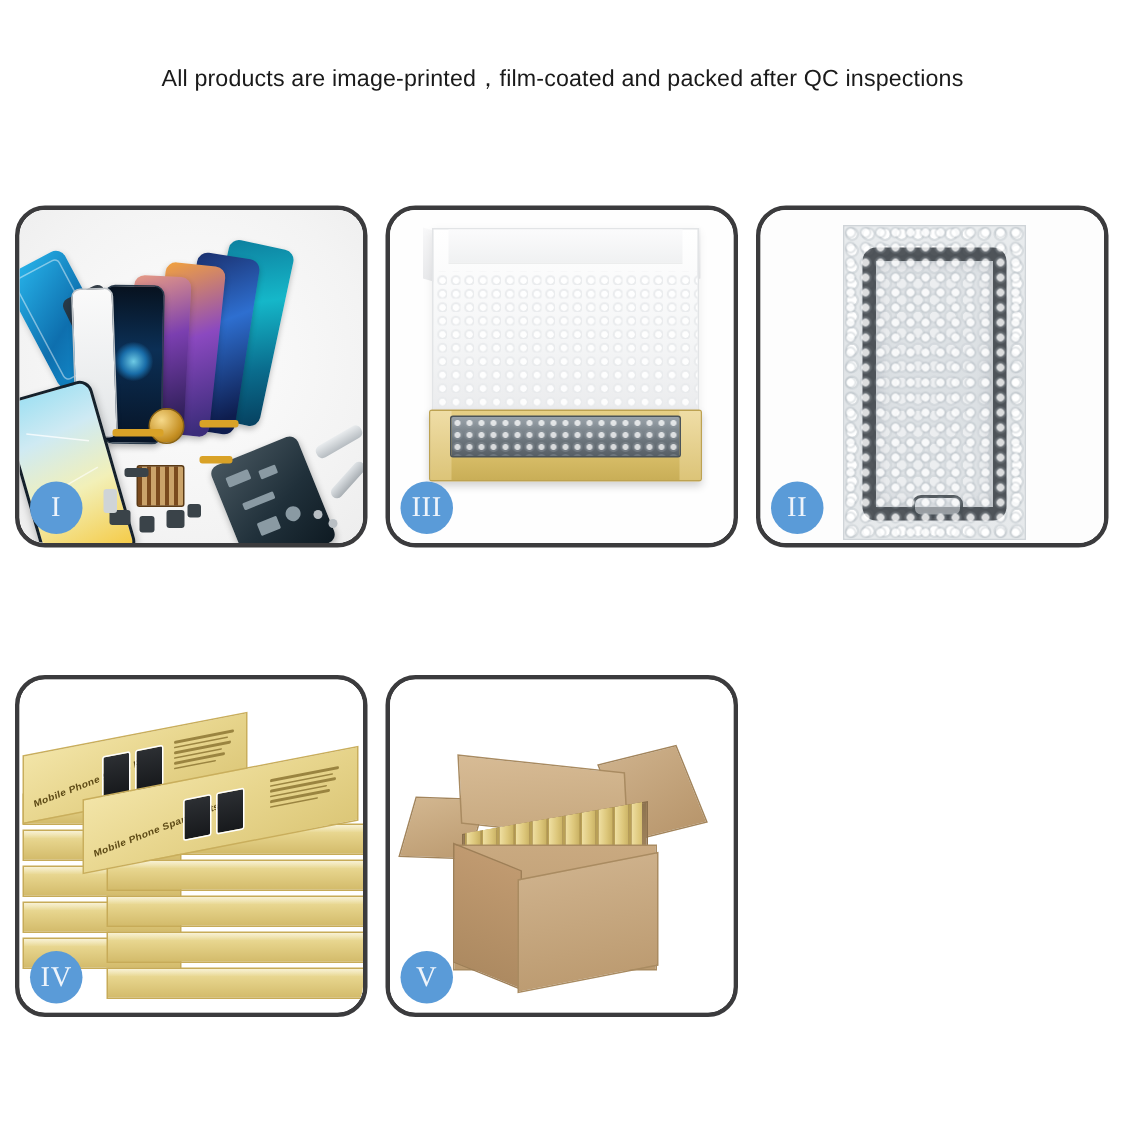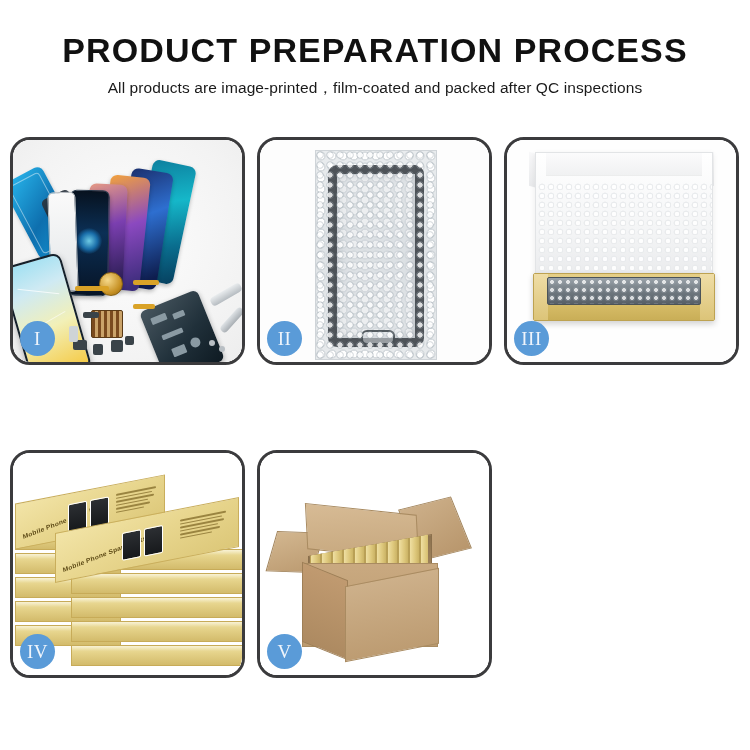--- a/index.html
+++ b/index.html
@@ -259,21 +259,20 @@
   .c6tab{position:absolute;background:#b4926a;border:1px solid #9c7f58;}
   .c6shadow{position:absolute;left:20px;top:172px;width:176px;height:14px;
     background:radial-gradient(ellipse at 50% 50%, rgba(0,0,0,.13), transparent 70%);}
 </style>
 </head>
 <body>
 
 <div class="page">
 
   <div class="header">
-    <div class="title">PRODUCT PREPARATION PROCESS</div>
     <div class="subtitle">All products are image-printed，film-coated and packed after QC inspections</div>
   </div>
 
   <div class="grid">
 
     <div class="panel">
       <div class="stage">
         <div class="p1bg"></div>
         <div class="film"></div>
         <div class="film2"></div>
@@ -305,39 +304,39 @@
         <div class="tool"></div>
         <div class="tool2"></div>
         <div class="part" style="left:196px;top:200px;width:6px;height:6px;border-radius:50%;background:#b9bfc4;"></div>
         <div class="part" style="left:206px;top:206px;width:6px;height:6px;border-radius:50%;background:#b9bfc4;"></div>
       </div>
       <div class="badge">I</div>
     </div>
 
     <div class="panel">
       <div class="stage">
-        <div class="p2bg"></div>
-        <div class="bwrap">
-          <div class="scr"></div>
-          <div class="bubbleoverlay"></div>
-        </div>
-      </div>
-      <div class="badge">II</div>
-    </div>
-
-    <div class="panel">
-      <div class="stage">
         <div class="p3bg"></div>
         <div class="flapL"></div>
         <div class="flapR"></div>
         <div class="lidfoam"></div>
         <div class="tray"></div>
         <div class="prod"></div>
       </div>
       <div class="badge">III</div>
+    </div>
+
+    <div class="panel">
+      <div class="stage">
+        <div class="p2bg"></div>
+        <div class="bwrap">
+          <div class="scr"></div>
+          <div class="bubbleoverlay"></div>
+        </div>
+      </div>
+      <div class="badge">II</div>
     </div>
 
     <div class="panel">
       <div class="stage">
         <div class="p4bg"></div>
         <div class="stack">
 
           <div class="layer" style="left:2px;top:62px;width:104px;"></div>
           <div class="layer" style="left:2px;top:86px;width:104px;"></div>
           <div class="layer" style="left:2px;top:110px;width:104px;"></div>

